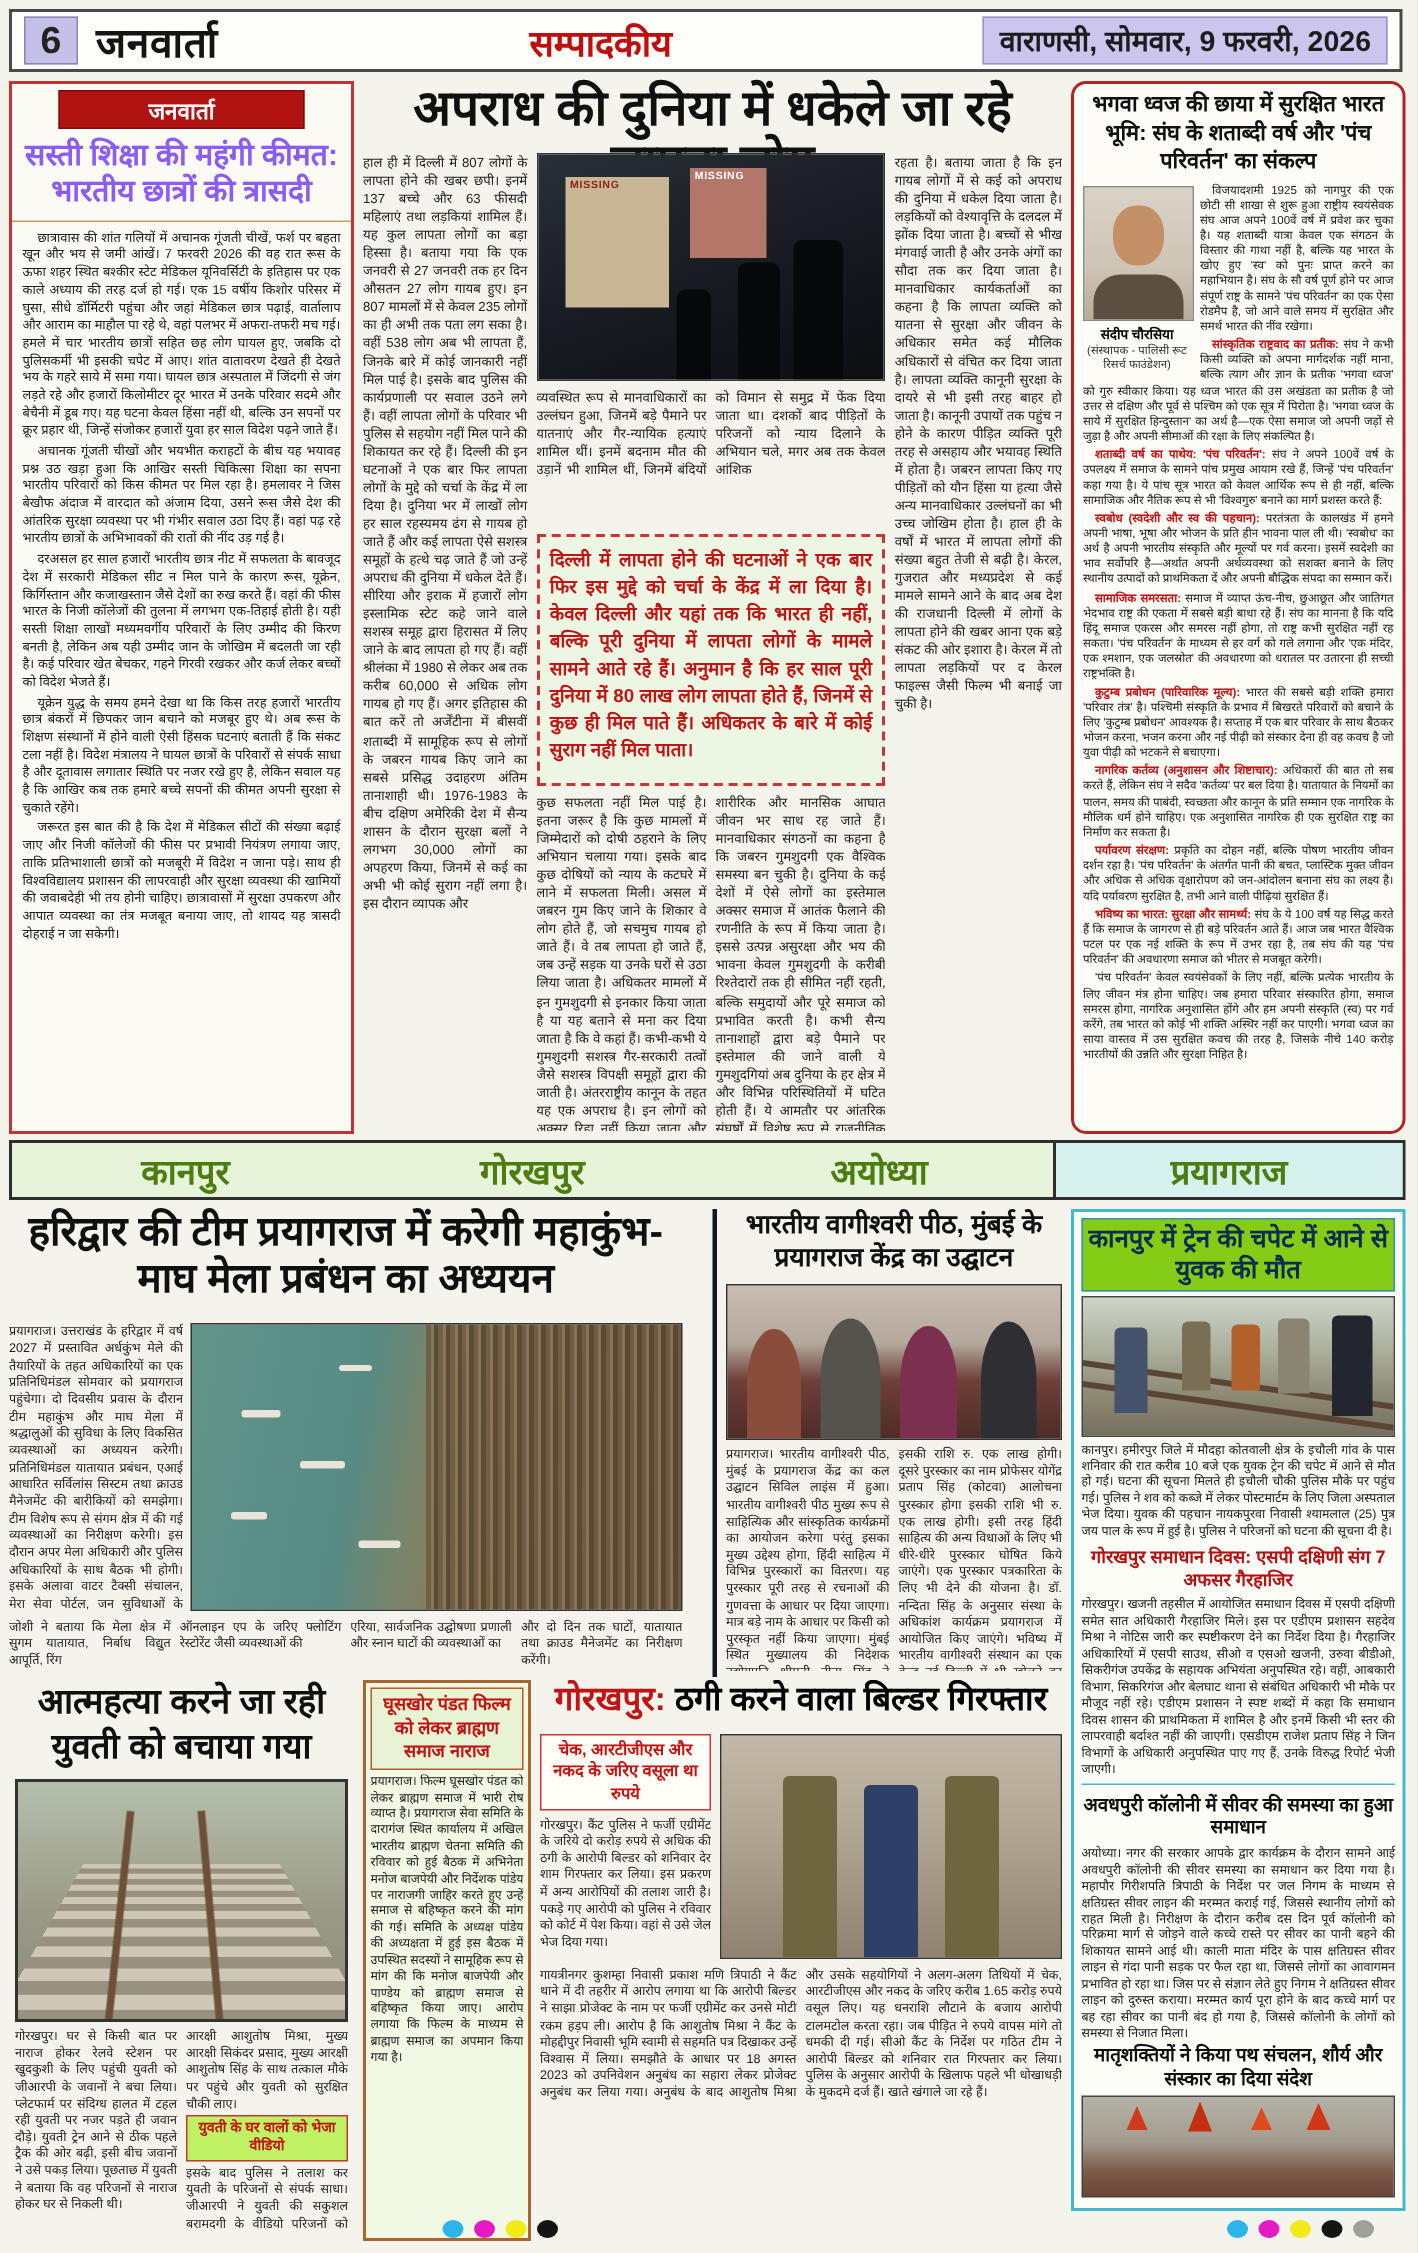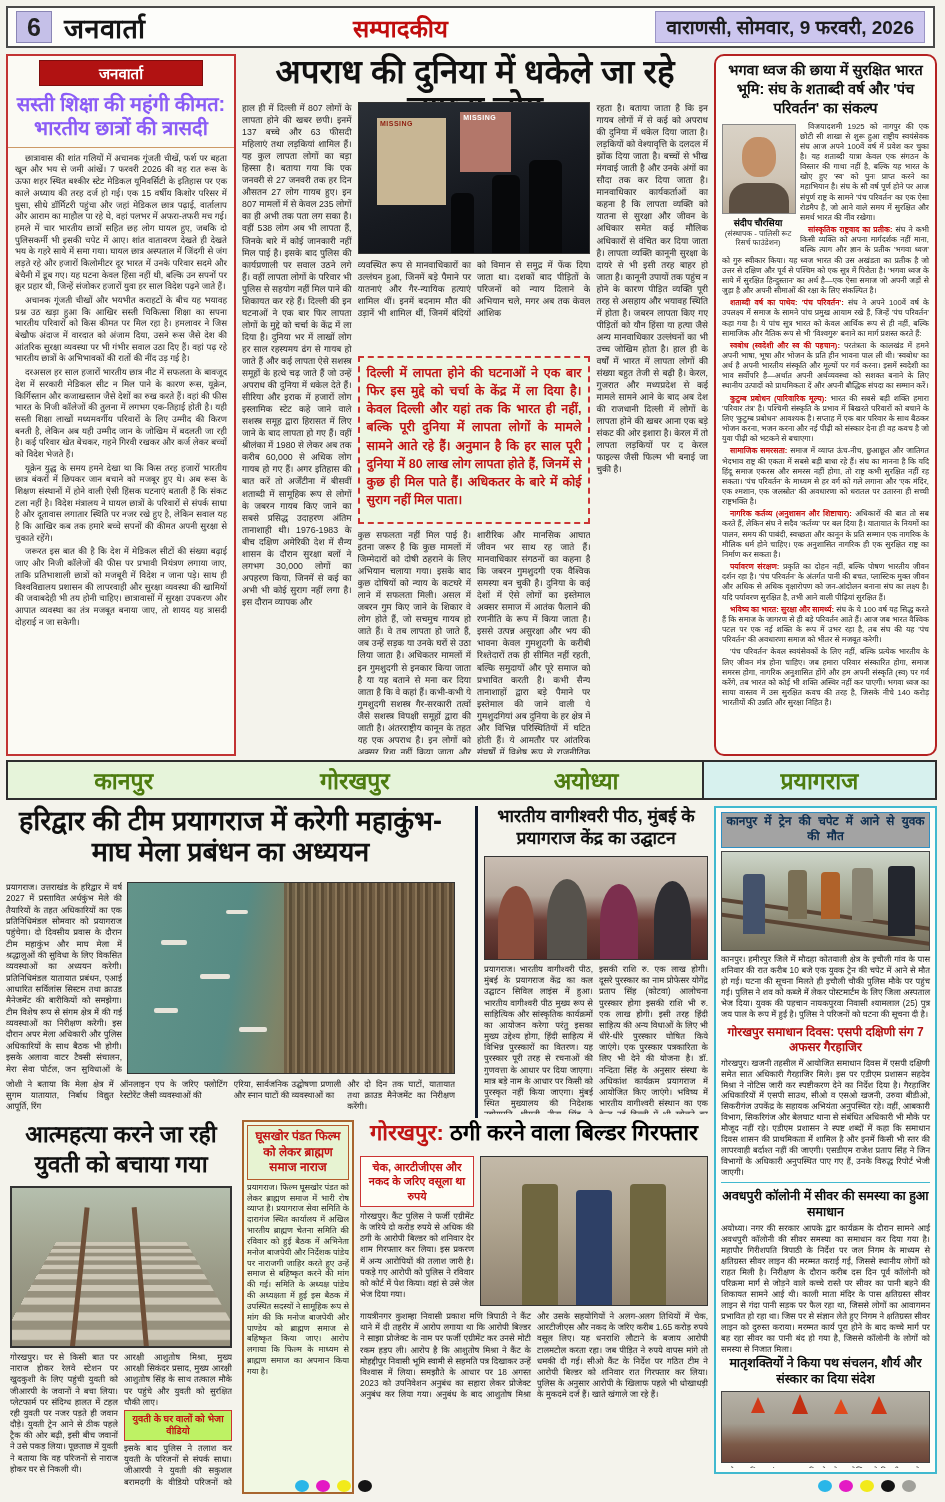--- a/index.html
+++ b/index.html
@@ -84,22 +84,22 @@
   .vag-head{font-size:17.5px;font-weight:bold;text-align:center;line-height:1.25;height:48px;color:#101010;}
   .vag-photo{height:102px;border:1px solid #333;position:relative;overflow:hidden;margin-top:2px;
     background:linear-gradient(#c9bdb2 0%,#b4a79b 38%,#6e4038 62%,#4f2b27 100%);}
   .person{position:absolute;border-radius:50% 50% 0 0;}
   .vag-cols{display:flex;gap:6px;margin-top:4px;height:150px;overflow:hidden;}
   .vag-cols div{flex:1;font-size:8.4px;line-height:1.33;color:#1d1d1d;overflow:hidden;}
 
   
   #right-lower{left:714px;top:806px;width:223px;height:668px;border:2px solid #41b9cf;box-sizing:border-box;
                padding:4px 5px;display:flex;flex-direction:column;background:#fdfdf8;}
-  .train-headbox{border:1.5px solid #2e8fc4;background:#a3a3a3;color:#0c2d50;font-weight:bold;font-size:12px;
-                 text-align:center;padding:2px 3px;line-height:1.25;font-family:Liberation Mono, monospace;}
+  .train-headbox{border:1.5px solid #2e8fc4;background:#84cc16;color:#0c2d50;font-weight:bold;font-size:17px;
+                 text-align:center;padding:2px 3px;line-height:1.25;}
   .train-photo{height:98px;border:1px solid #444;margin-top:3px;position:relative;overflow:hidden;
     background:linear-gradient(#cdd5c9 0%,#aeb3a0 35%,#8e8a75 70%,#74705e 100%);}
   .figure{position:absolute;border-radius:4px 4px 0 0;}
   .rail{position:absolute;background:#5a4434;transform:rotate(8deg);}
   .small-body{font-size:8.3px;line-height:1.32;color:#1c1c1c;margin-top:3px;}
   .red-subhead{color:#b31212;font-weight:bold;font-size:12px;text-align:center;line-height:1.25;margin-top:5px;}
   .cyan-divider{border-top:1.5px solid #41b9cf;margin:4px 0;}
   .black-subhead{color:#101010;font-weight:bold;font-size:12.5px;text-align:center;line-height:1.25;margin-top:2px;}
   .matru-photo{height:70px;border:1px solid #444;margin-top:3px;position:relative;overflow:hidden;
     background:linear-gradient(#b6b1a6 0%,#a39d90 45%,#7c5a48 75%,#6b4438 100%);}
@@ -203,22 +203,22 @@
         <div class="a-body"></div>
       </div>
       <div class="author-name">संदीप चौरसिया</div>
       <div class="author-role">(संस्थापक - पालिसी रूट रिसर्च फाउंडेशन)</div>
     </div>
     <div class="right-body just">
       <p>विजयादशमी 1925 को नागपुर की एक छोटी सी शाखा से शुरू हुआ राष्ट्रीय स्वयंसेवक संघ आज अपने 100वें वर्ष में प्रवेश कर चुका है। यह शताब्दी यात्रा केवल एक संगठन के विस्तार की गाथा नहीं है, बल्कि यह भारत के खोए हुए 'स्व' को पुनः प्राप्त करने का महाभियान है। संघ के सौ वर्ष पूर्ण होने पर आज संपूर्ण राष्ट्र के सामने 'पंच परिवर्तन' का एक ऐसा रोडमैप है, जो आने वाले समय में सुरक्षित और समर्थ भारत की नींव रखेगा।</p>
       <p><span class="sec">सांस्कृतिक राष्ट्रवाद का प्रतीक:</span> <span>संघ ने कभी किसी व्यक्ति को अपना मार्गदर्शक नहीं माना, बल्कि त्याग और ज्ञान के प्रतीक 'भगवा ध्वज' को गुरु स्वीकार किया। यह ध्वज भारत की उस अखंडता का प्रतीक है जो उत्तर से दक्षिण और पूर्व से पश्चिम को एक सूत्र में पिरोता है। 'भगवा ध्वज के साये में सुरक्षित हिन्दुस्तान' का अर्थ है—एक ऐसा समाज जो अपनी जड़ों से जुड़ा है और अपनी सीमाओं की रक्षा के लिए संकल्पित है।</span></p>
       <p><span class="sec">शताब्दी वर्ष का पाथेय: 'पंच परिवर्तन':</span> <span>संघ ने अपने 100वें वर्ष के उपलक्ष्य में समाज के सामने पांच प्रमुख आयाम रखे हैं, जिन्हें 'पंच परिवर्तन' कहा गया है। ये पांच सूत्र भारत को केवल आर्थिक रूप से ही नहीं, बल्कि सामाजिक और नैतिक रूप से भी 'विश्वगुरु' बनाने का मार्ग प्रशस्त करते हैं:</span></p>
       <p><span class="sec">स्वबोध (स्वदेशी और स्व की पहचान):</span> <span>परतंत्रता के कालखंड में हमने अपनी भाषा, भूषा और भोजन के प्रति हीन भावना पाल ली थी। 'स्वबोध' का अर्थ है अपनी भारतीय संस्कृति और मूल्यों पर गर्व करना। इसमें स्वदेशी का भाव सर्वोपरि है—अर्थात अपनी अर्थव्यवस्था को सशक्त बनाने के लिए स्थानीय उत्पादों को प्राथमिकता दें और अपनी बौद्धिक संपदा का सम्मान करें।</span></p>
+      <p><span class="sec">सामाजिक समरसता:</span> <span>समाज में व्याप्त ऊंच-नीच, छुआछूत और जातिगत भेदभाव राष्ट्र की एकता में सबसे बड़ी बाधा रहे हैं। संघ का मानना है कि यदि हिंदू समाज एकरस और समरस नहीं होगा, तो राष्ट्र कभी सुरक्षित नहीं रह सकता। 'पंच परिवर्तन' के माध्यम से हर वर्ग को गले लगाना और 'एक मंदिर, एक श्मशान, एक जलस्रोत' की अवधारणा को धरातल पर उतारना ही सच्ची राष्ट्रभक्ति है।</span></p>
       <p><span class="sec">कुटुम्ब प्रबोधन (पारिवारिक मूल्य):</span> <span>भारत की सबसे बड़ी शक्ति हमारा 'परिवार तंत्र' है। पश्चिमी संस्कृति के प्रभाव में बिखरते परिवारों को बचाने के लिए 'कुटुम्ब प्रबोधन' आवश्यक है। सप्ताह में एक बार परिवार के साथ बैठकर भोजन करना, भजन करना और नई पीढ़ी को संस्कार देना ही वह कवच है जो युवा पीढ़ी को भटकने से बचाएगा।</span></p>
-      <p><span class="sec">सामाजिक समरसता:</span> <span>समाज में व्याप्त ऊंच-नीच, छुआछूत और जातिगत भेदभाव राष्ट्र की एकता में सबसे बड़ी बाधा रहे हैं। संघ का मानना है कि यदि हिंदू समाज एकरस और समरस नहीं होगा, तो राष्ट्र कभी सुरक्षित नहीं रह सकता। 'पंच परिवर्तन' के माध्यम से हर वर्ग को गले लगाना और 'एक मंदिर, एक श्मशान, एक जलस्रोत' की अवधारणा को धरातल पर उतारना ही सच्ची राष्ट्रभक्ति है।</span></p>
       <p><span class="sec">नागरिक कर्तव्य (अनुशासन और शिष्टाचार):</span> <span>अधिकारों की बात तो सब करते हैं, लेकिन संघ ने सदैव 'कर्तव्य' पर बल दिया है। यातायात के नियमों का पालन, समय की पाबंदी, स्वच्छता और कानून के प्रति सम्मान एक नागरिक के मौलिक धर्म होने चाहिए। एक अनुशासित नागरिक ही एक सुरक्षित राष्ट्र का निर्माण कर सकता है।</span></p>
       <p><span class="sec">पर्यावरण संरक्षण:</span> <span>प्रकृति का दोहन नहीं, बल्कि पोषण भारतीय जीवन दर्शन रहा है। 'पंच परिवर्तन' के अंतर्गत पानी की बचत, प्लास्टिक मुक्त जीवन और अधिक से अधिक वृक्षारोपण को जन-आंदोलन बनाना संघ का लक्ष्य है। यदि पर्यावरण सुरक्षित है, तभी आने वाली पीढ़ियां सुरक्षित हैं।</span></p>
       <p><span class="sec">भविष्य का भारत: सुरक्षा और सामर्थ्य:</span> <span>संघ के ये 100 वर्ष यह सिद्ध करते हैं कि समाज के जागरण से ही बड़े परिवर्तन आते हैं। आज जब भारत वैश्विक पटल पर एक नई शक्ति के रूप में उभर रहा है, तब संघ की यह 'पंच परिवर्तन' की अवधारणा समाज को भीतर से मजबूत करेगी।</span></p>
       <p>'पंच परिवर्तन' केवल स्वयंसेवकों के लिए नहीं, बल्कि प्रत्येक भारतीय के लिए जीवन मंत्र होना चाहिए। जब हमारा परिवार संस्कारित होगा, समाज समरस होगा, नागरिक अनुशासित होंगे और हम अपनी संस्कृति (स्व) पर गर्व करेंगे, तब भारत को कोई भी शक्ति अस्थिर नहीं कर पाएगी। भगवा ध्वज का साया वास्तव में उस सुरक्षित कवच की तरह है, जिसके नीचे 140 करोड़ भारतीयों की उन्नति और सुरक्षा निहित है।</p>
     </div>
   </div>
 
   <div id="band" class="abs">
     <div class="band-cell">कानपुर</div>
     <div class="band-cell">गोरखपुर</div>

